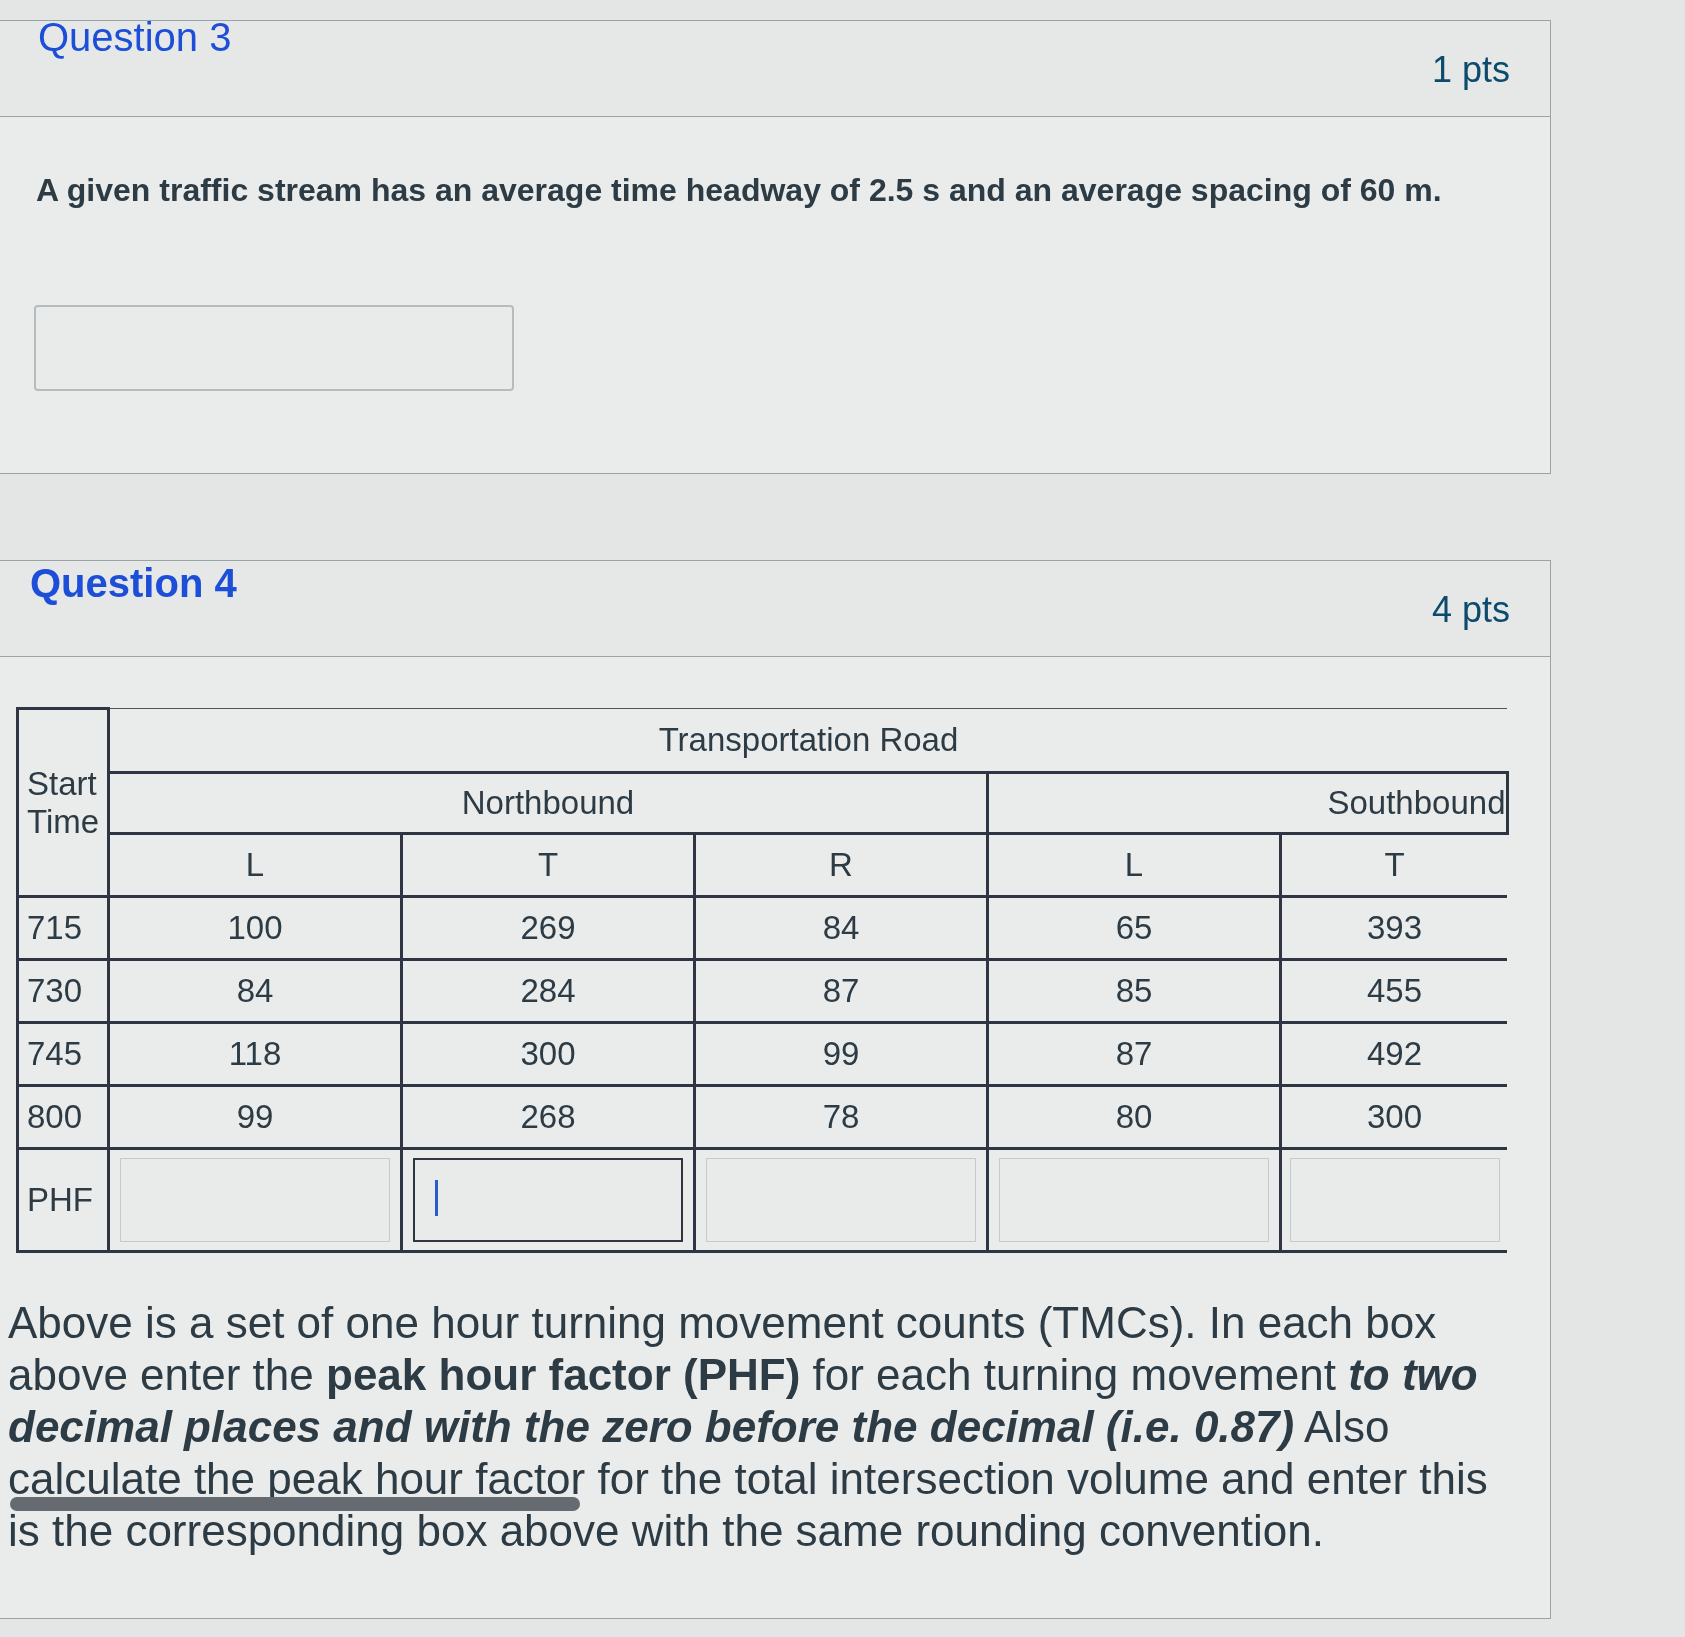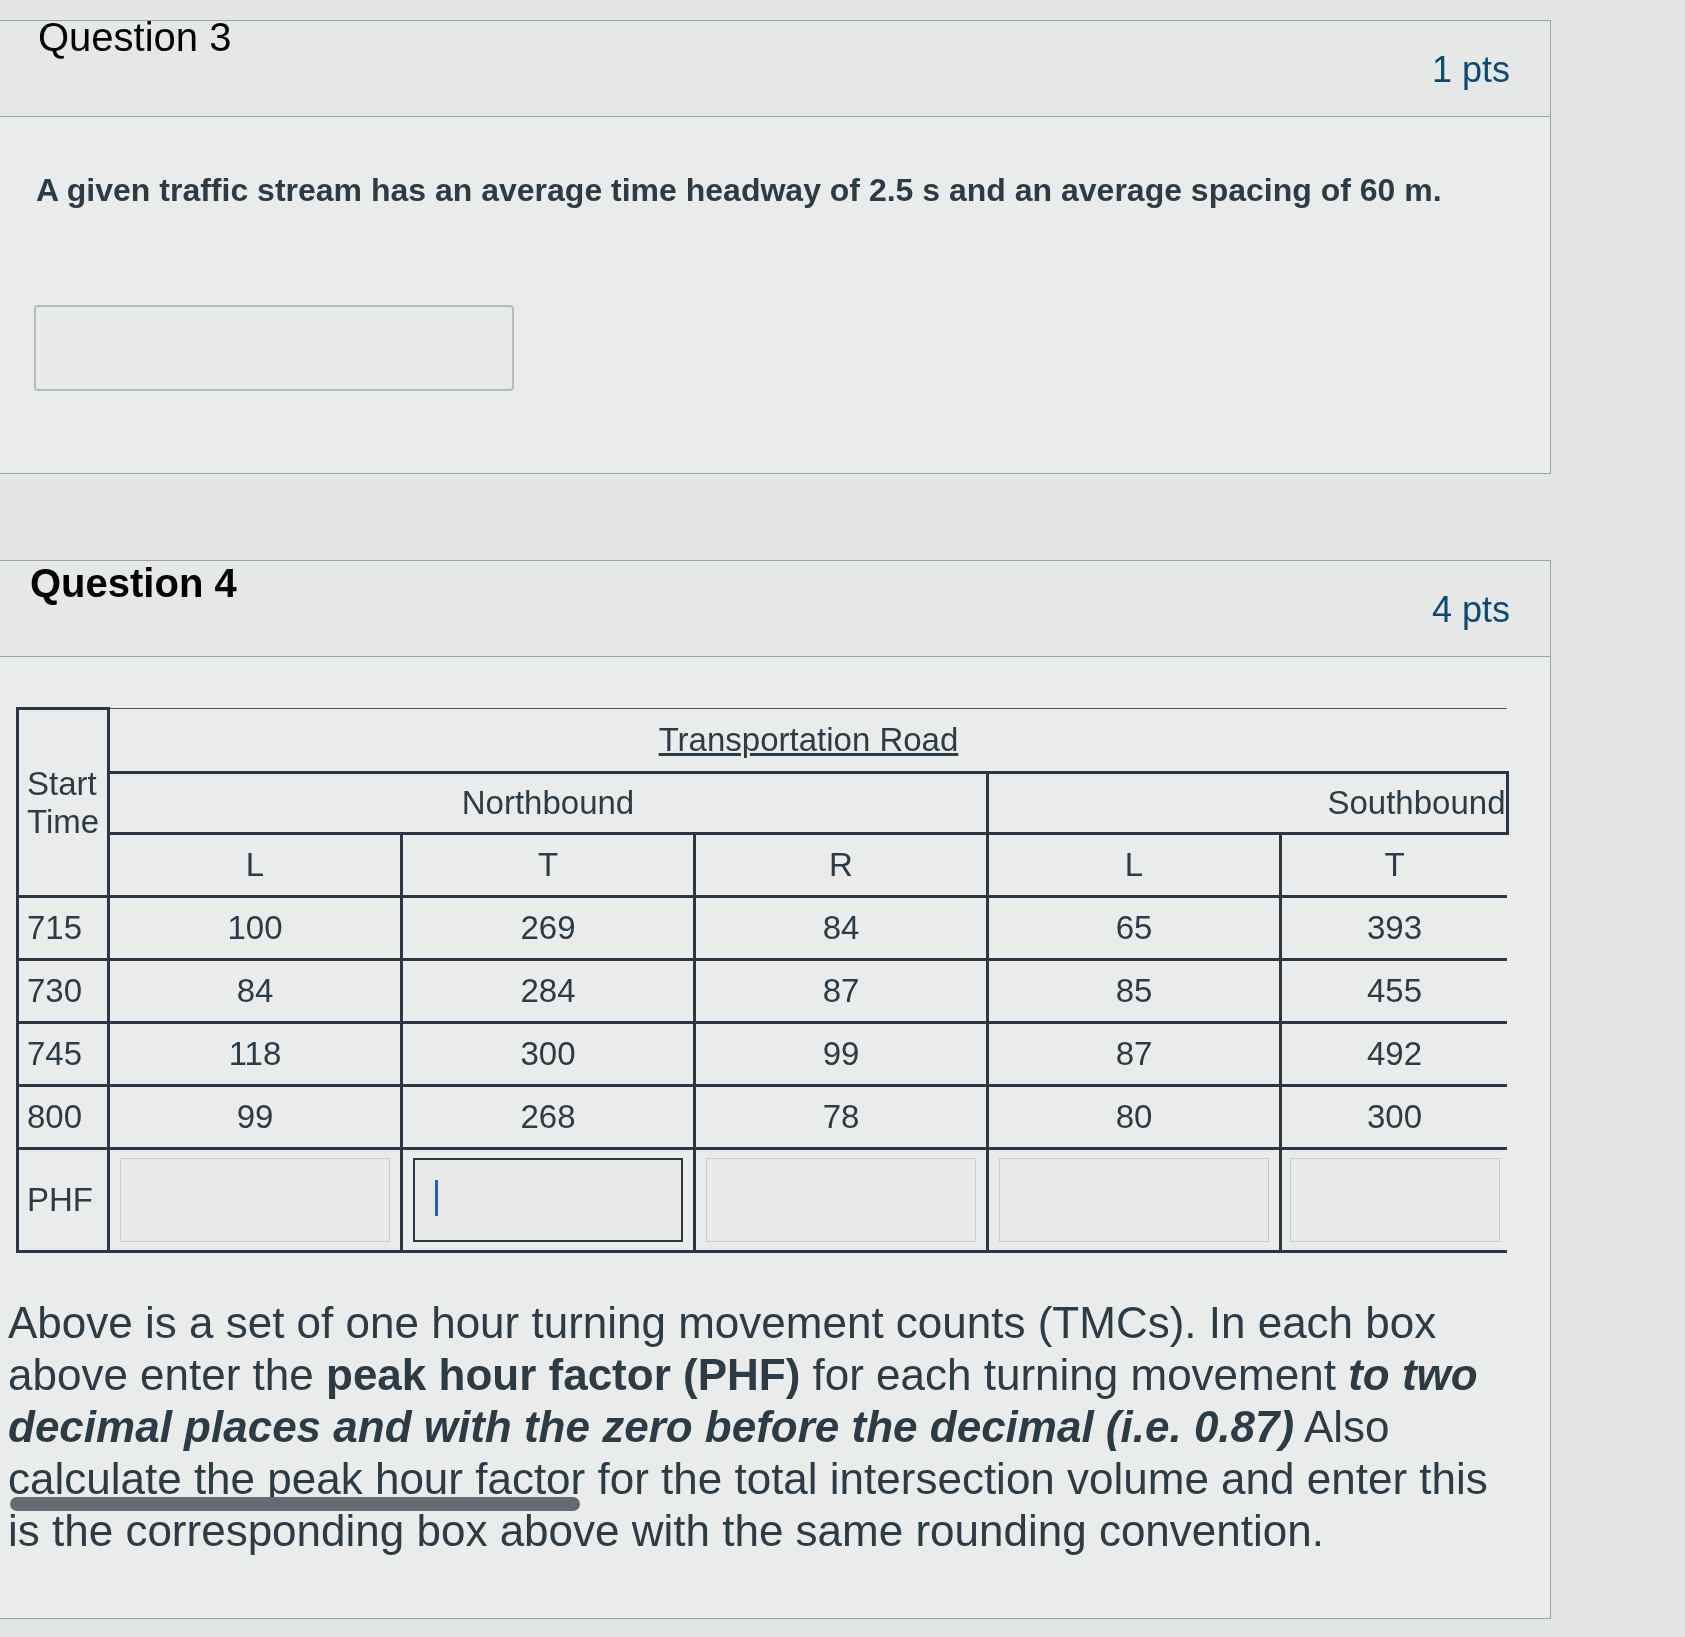--- a/index.html
+++ b/index.html
@@ -21,21 +21,21 @@
   #q3 { top: 20px; height: 452px; }
   #q4 { top: 560px; height: 1057px; }
   .q-header {
     height: 95px;
     border-bottom: 1px solid #9aa3a8;
     background: #e6e8e8;
     position: relative;
   }
   .q-title {
     position: absolute; left: 38px; top: -6px;
-    font-size: 40px; color: #000000;
+    font-size: 40px; color: #1d4ed8;
   }
   #q4 .q-title { left: 30px; top: 0px; font-weight: bold; }
   .q-points {
     position: absolute; right: 40px; top: 28px;
     font-size: 36px; color: #0c4a6e;
   }
   .q-body { position: relative; }
   .q3-text {
     position: absolute; left: 36px; top: 50px;
     font-size: 32px; line-height: 46px; width: 1420px; font-weight: bold;
@@ -52,21 +52,21 @@
     border-collapse: collapse;
     font-size: 33px; color: #2d3b45;
   }
   .tmc td {
     border: 3px solid #2f3542;
     height: 60px; padding: 0;
     text-align: center; vertical-align: middle;
   }
   .tmc td.corner { text-align: left; border-left: 3px solid #2f3542; }
   .tmc .rowlabel { text-align: left; padding-left: 8px; width: 80px; }
-  .tmc .hdr-road { height: 62px; border-top: 1px solid #555; border-right: none; text-decoration: underline; }
+  .tmc .hdr-road { height: 62px; border-top: 1px solid #555; border-right: none; }
   .tmc .hdr-dir { height: 58px; margin-left: 16px; }
   .tmc .col { width: 290px; }
   .tmc .col-last { width: 225px; border-right: none; overflow: hidden; white-space: nowrap; }
   .phf-row td { height: 100px; }
   .phf-input {
     display: block; margin: 4px auto; width: 270px; height: 84px;
     border: 1px solid #c4cacd; background: #e9ebeb; box-sizing: border-box;
   }
   .phf-input.focused { border: 2px solid #2f3542; position: relative; }
   .caret {

